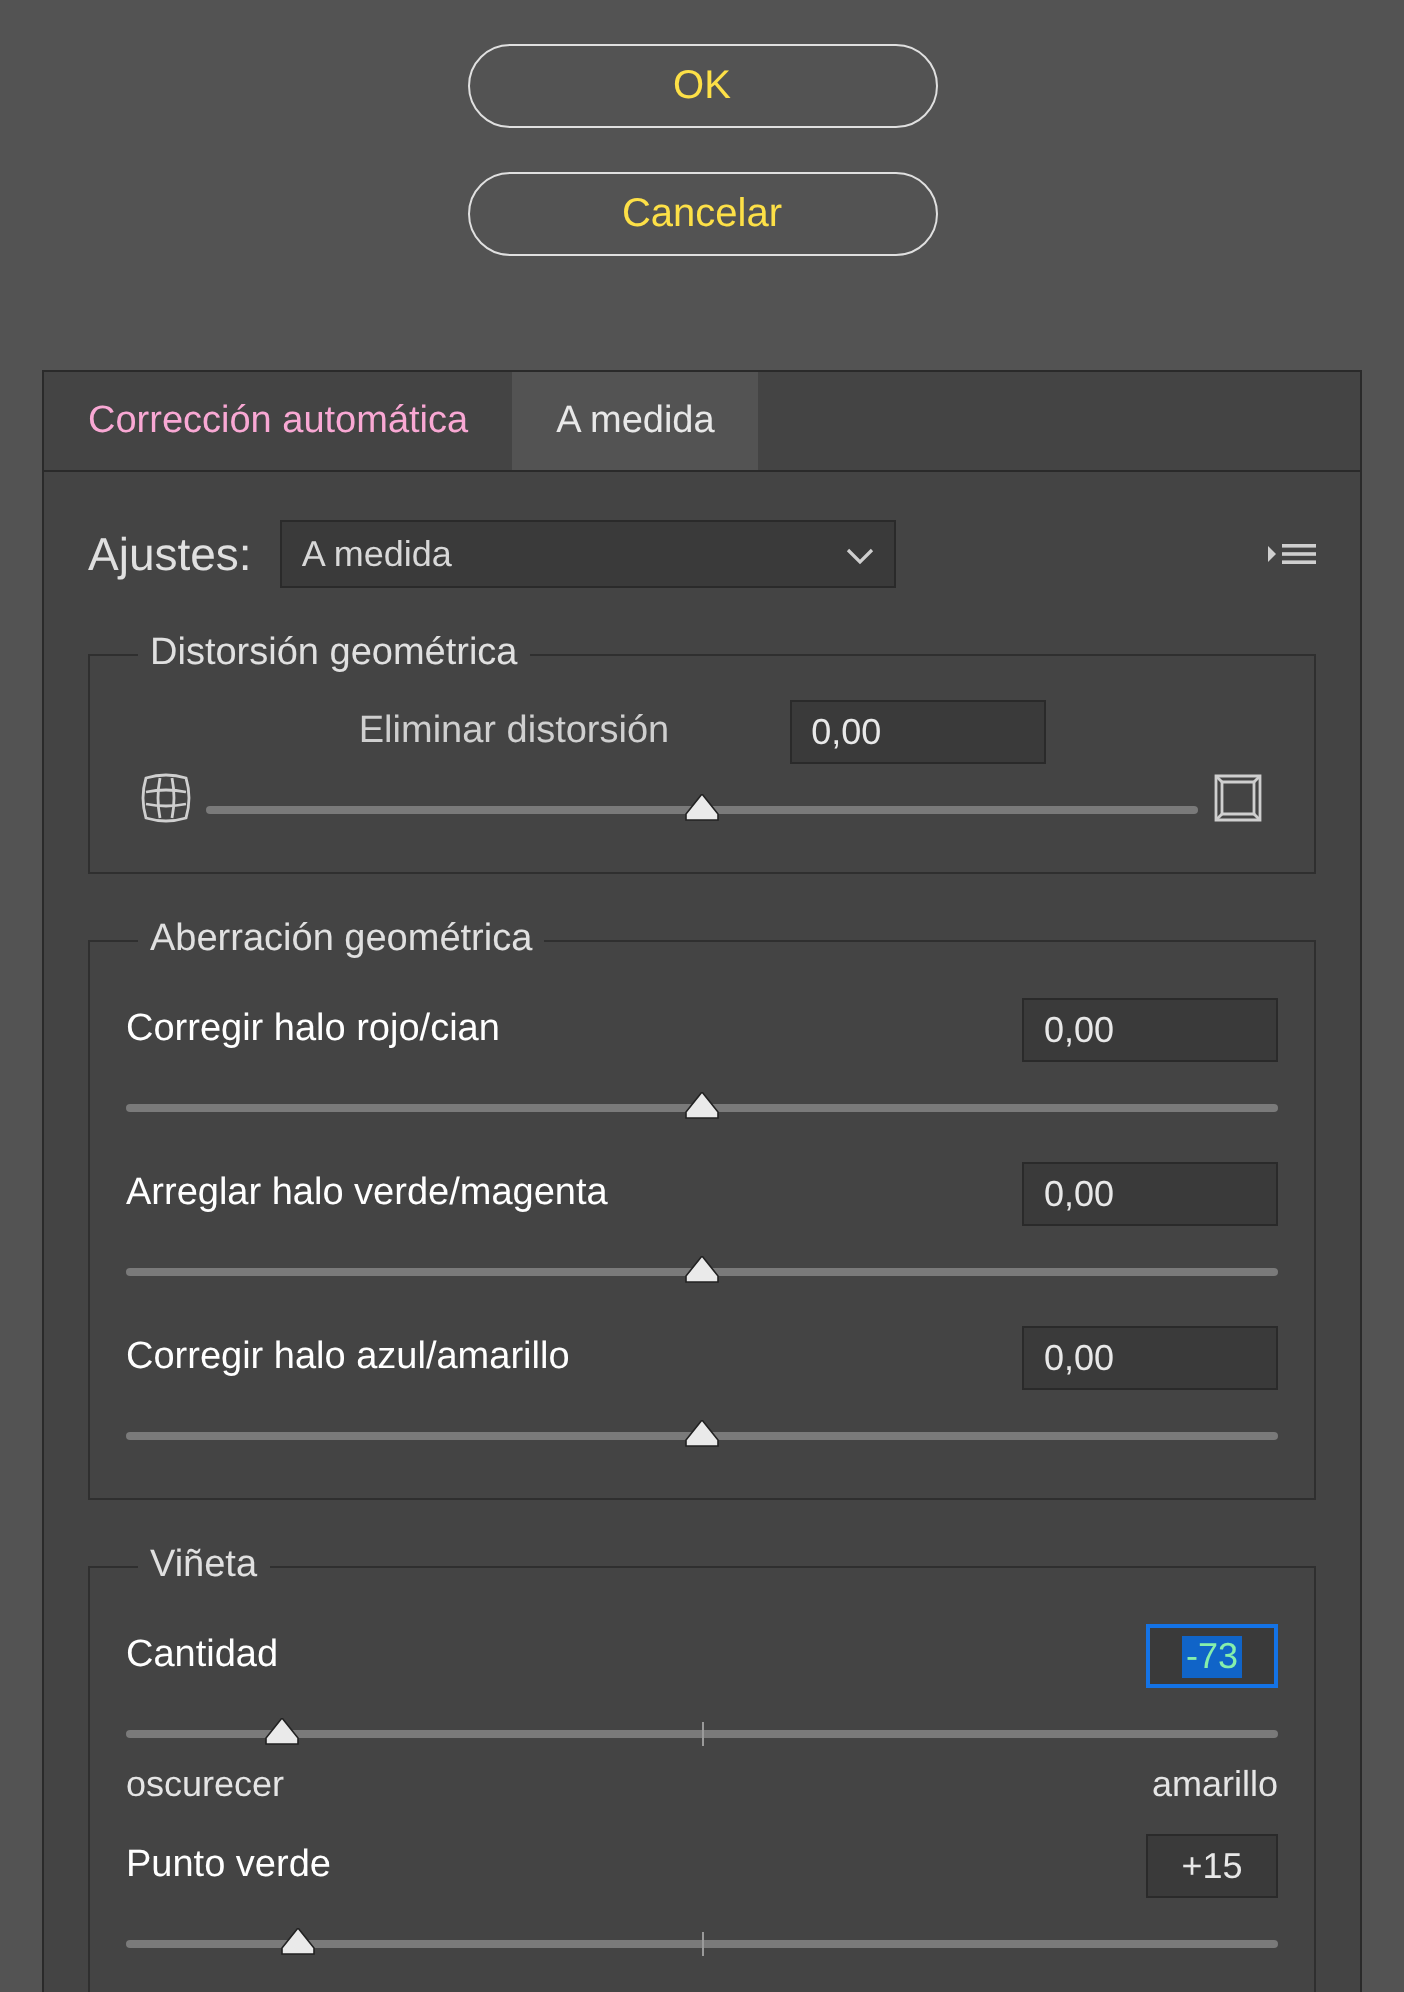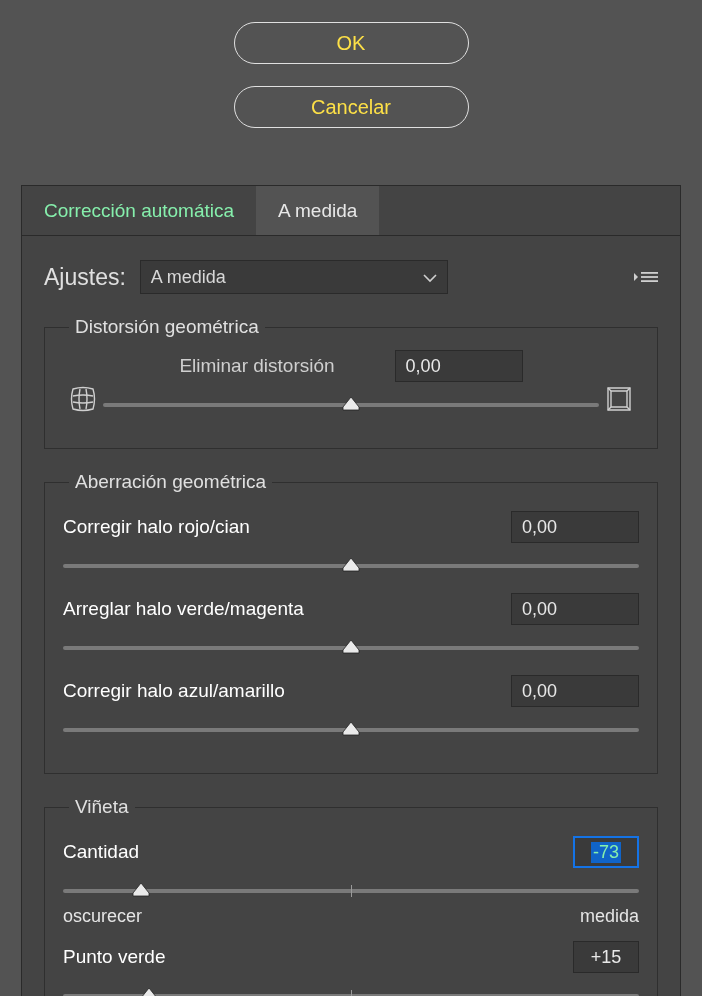--- a/index.html
+++ b/index.html
@@ -10,32 +10,32 @@
     width: 235px; height: 42px; border: 1.5px solid #e0e0e0; border-radius: 21px;
     background: transparent; color: #fde047; font-size: 20px; display: flex;
     align-items: center; justify-content: center; margin: 0 auto; cursor: pointer;
   }
   .btn-row1 { margin-top: 22px; }
   .btn-row2 { margin-top: 22px; }
 
   .panel { position: absolute; left: 21px; top: 163px; width: 660px; height: 820px; background: #444444; border: 1px solid #2a2a2a; }
 
   .tabs { display: flex; height: 50px; border-bottom: 1px solid #2a2a2a; background: #444444; }
-  .tab { padding: 0 22px; display: flex; align-items: center; font-size: 19px; color: #86efac; cursor: pointer; }
+  .tab { padding: 0 22px; display: flex; align-items: center; font-size: 19px; color: #f9a8d4; cursor: pointer; }
   .tab.active { background: #535353; color: #e8e8e8; }
 
   .content { padding: 24px 22px 10px 22px; position: relative; }
 
   .settings-row { display: flex; align-items: center; gap: 14px; margin-bottom: 22px; }
   .settings-label { font-size: 23px; color: #e0e0e0; }
   .dropdown { flex: 0 0 308px; height: 34px; background: #3a3a3a; border: 1px solid #2a2a2a; display: flex; align-items: center; padding: 0 10px; color: #d8d8d8; font-size: 18px; position: relative; cursor: pointer; }
   .dropdown .chev { margin-left: auto; }
   .menu-icon { margin-left: auto; display: flex; align-items: center; gap: 2px; cursor: pointer; }
 
-  fieldset.group { border: 1px solid #2f2f2f; padding: 12px 18px 32px 18px; margin-bottom: 22px; background: transparent; position: relative; }
+  fieldset.group { border: 1px solid #2f2f2f; padding: 12px 18px 20px 18px; margin-bottom: 22px; background: transparent; position: relative; }
   fieldset.group legend { font-size: 19px; color: #e0e0e0; padding: 0 6px; margin-left: 6px; }
 
   .row { display: flex; align-items: center; margin-top: 6px; }
   .row .lab { font-size: 19px; color: #ffffff; flex: 1 1 auto; }
   .numbox { width: 128px; height: 32px; background: #3a3a3a; border: 1px solid #2a2a2a; color: #e8e8e8; font-size: 18px; padding-left: 10px; display: flex; align-items: center; font-family: inherit; }
   .numbox.sel { border: 2px solid #1473e6; padding-left: 9px; }
   .numbox.sel span { background: #1064c8; color: #86efac; padding: 0 2px; }
   .numbox.small { width: 66px; text-align:center; justify-content:center; padding-left:0; }
 
   .slider-wrap { position: relative; height: 22px; margin-top: 12px; }
@@ -197,21 +197,21 @@
           <div class="track"></div>
           <div class="tick-center" style="left:50%"></div>
           <div class="thumb" id="vig-amt-thumb" style="left: 13.5%;">
               <svg width="18" height="14" viewBox="0 0 18 14">
                 <path d="M9 0 L17 10 L17 13 L1 13 L1 10 Z" fill="#eaeaea" stroke="#222" stroke-width="0.8"></path>
               </svg>
             </div>
         </div>
         <div class="minmax">
           <span>oscurecer</span>
-          <span>medida</span>
+          <span>amarillo</span>
         </div>
 
         <div class="row" style="margin-top:14px;">
           <span class="lab">Punto verde</span>
           <div class="numbox small">
               <span>+15</span>
             </div>
         </div>
         <div class="slider-wrap">
           <div class="track"></div>

